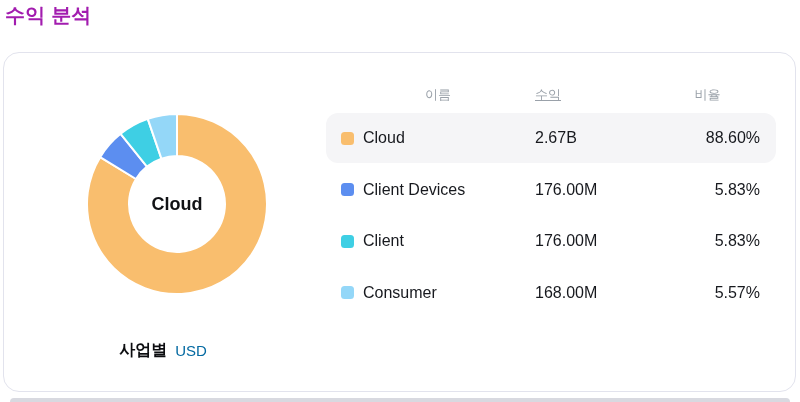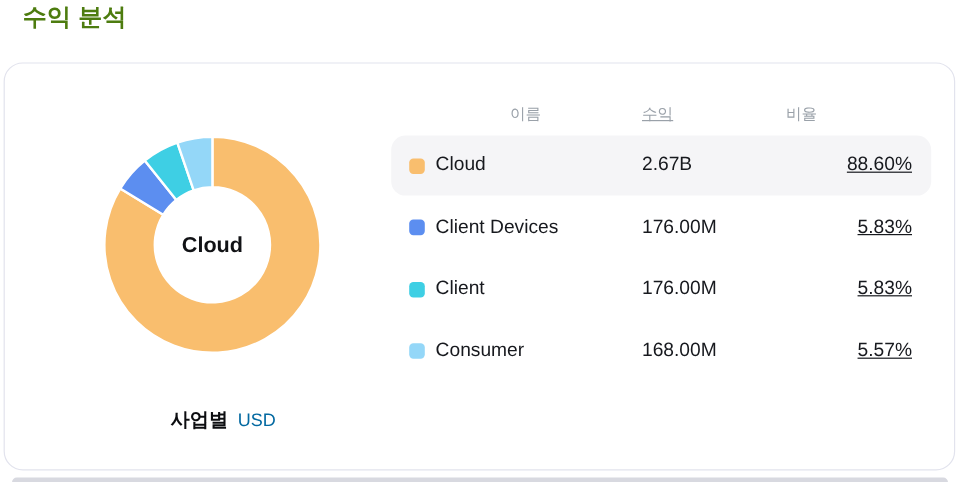--- a/index.html
+++ b/index.html
@@ -1,52 +1,52 @@
 <!DOCTYPE html>
 <html><head>
 <meta charset="utf-8">
 <style>
   * { margin:0; padding:0; box-sizing:border-box; }
   html,body { width:800px; height:402px; background:#ffffff; overflow:hidden;
     font-family:"Liberation Sans", sans-serif; position:relative; }
 
-  .page-title { position:absolute; left:19px; top:0; height:30px; line-height:30px;
-    font-size:20px; font-weight:700; color:#4d7c0f; letter-spacing:0.2px; }
+  .page-title { position:absolute; left:5px; top:0; height:30px; line-height:30px;
+    font-size:20px; font-weight:700; color:#a21caf; letter-spacing:0.2px; }
 
   .card { position:absolute; left:3px; top:52px; width:793px; height:340px;
     background:#ffffff; border:1px solid #e2e3ed; border-radius:16px; }
 
   
   .donut-wrap { position:absolute; left:81px; top:59px; width:184px; height:184px; }
   .donut-wrap svg { display:block; }
   .donut-center-label { position:absolute; inset:0; display:flex; align-items:center;
     justify-content:center; font-size:18px; font-weight:700; color:#111215;
     pointer-events:none; }
 
-  .donut-footer { position:absolute; left:32px; top:285px; width:300px; height:24px;
+  .donut-footer { position:absolute; left:9px; top:285px; width:300px; height:24px;
     display:flex; align-items:center; justify-content:center; }
   .group-label { font-size:16px; font-weight:700; color:#0c0d10; }
   .unit-label { font-size:15px; font-weight:400; color:#0369a1; margin-left:8px; }
 
   
   .rev-table { position:absolute; left:322px; top:30px; width:450px; }
   .table-header { display:flex; align-items:center; height:24px; margin-bottom:6px;
     padding:0 16px 0 15px; font-size:13px; color:#9aa1a9; }
   .h-name { flex:1; text-align:center; }
   .h-revenue { width:120px; text-align:left;text-decoration:underline; }
-  .h-ratio { width:105px; text-align:left; }
+  .h-ratio { width:105px; text-align:center; }
 
   .table-row { display:flex; align-items:center; height:50px; margin-bottom:1.5px;
     padding:0 16px 0 15px; border-radius:12px; font-size:16px; color:#17191e;
     cursor:default; }
   .table-row.highlight { background:#f5f5f7; }
   .cell-name { flex:1; display:flex; align-items:center; }
   .marker { width:13px; height:13px; border-radius:3.5px; margin-right:9px; flex:0 0 auto; }
   .cell-revenue { width:120px; }
-  .cell-ratio { width:105px; text-align:right;text-decoration:underline; }
+  .cell-ratio { width:105px; text-align:right; }
 
   .next-card-edge { position:absolute; left:10px; top:398px; width:780px; height:4px;
     background:#d8d9e0; border-radius:5px 5px 0 0; }
 </style>
 </head>
 <body>
 
 <div class="page-title">수익 분석</div>
 
 <div class="card">

